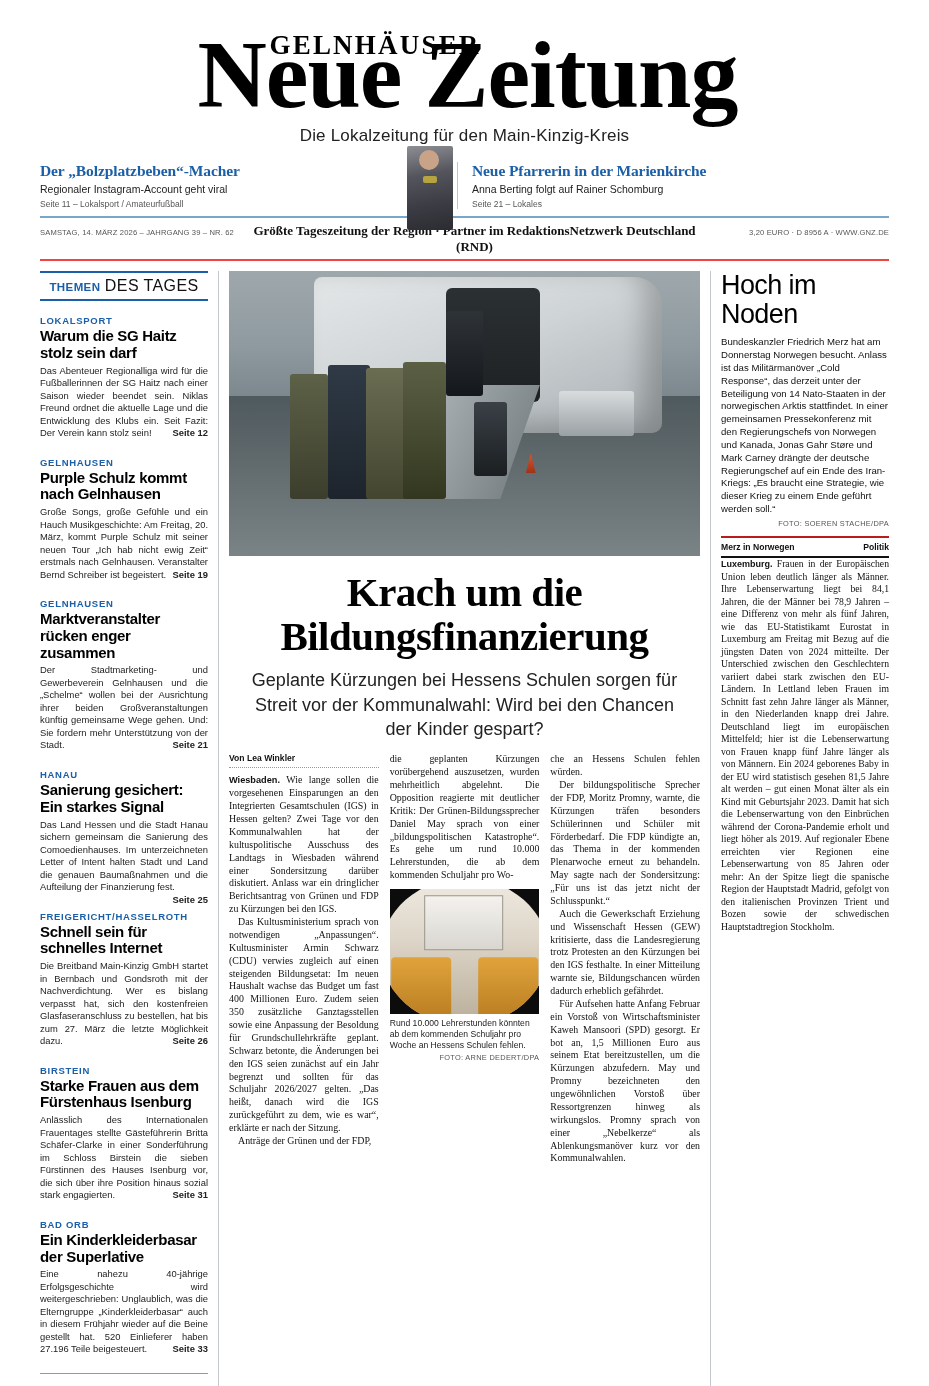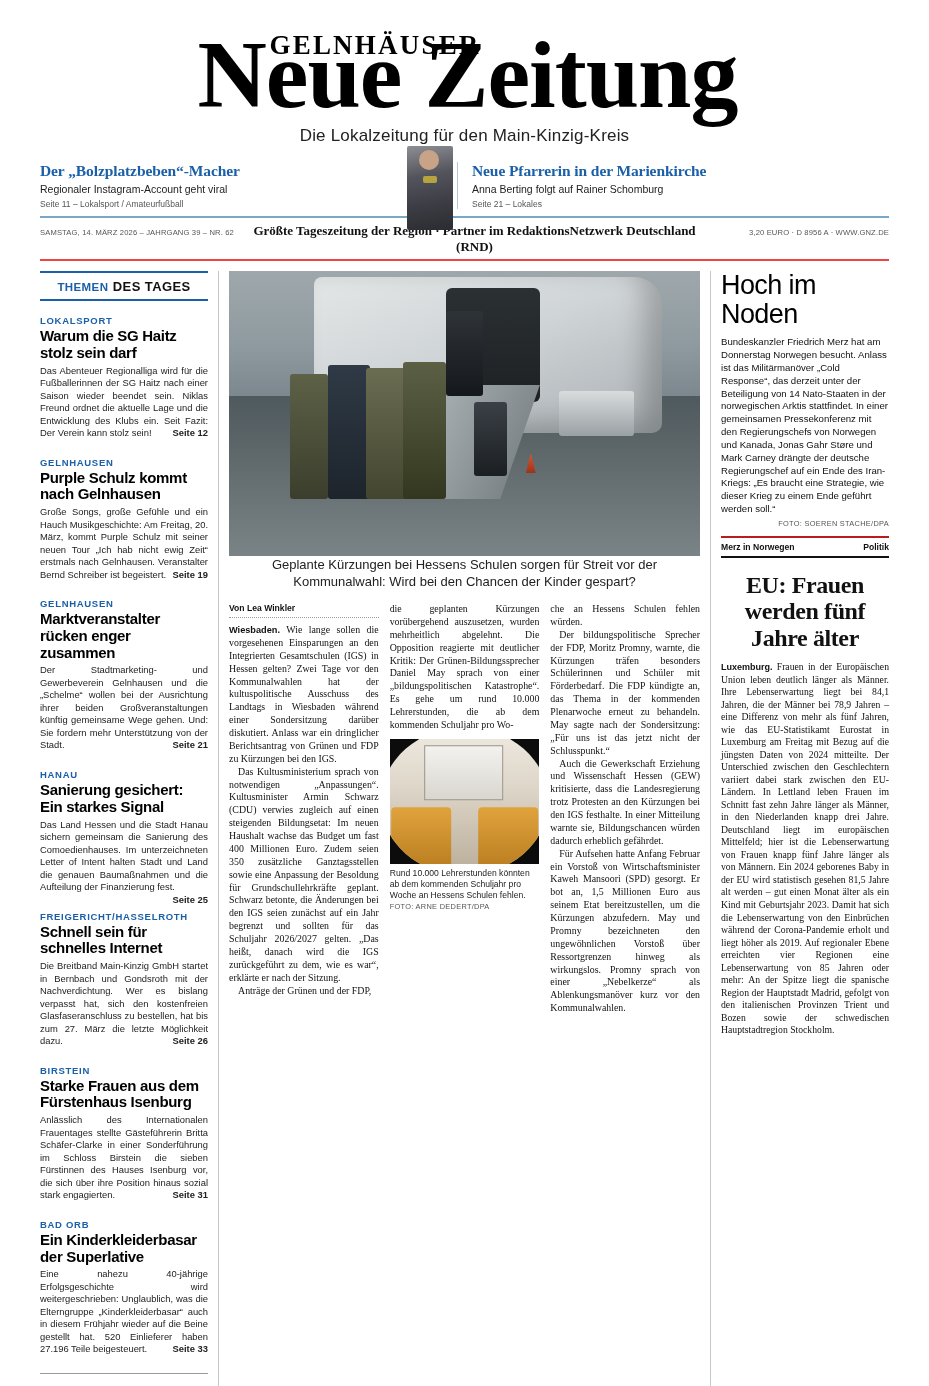--- a/index.html
+++ b/index.html
@@ -83,21 +83,21 @@
   .col-left{flex:0 0 168px;padding-right:10px;border-right:1px solid #c3c8cc;}
   .col-mid{flex:1;padding:0 10px;}
   .col-right{flex:0 0 168px;padding-left:10px;border-left:1px solid #c3c8cc;}
 
   
   .themen-head{
     border-top:2px solid #1a5fa8;border-bottom:2px solid #1a5fa8;
     padding:4px 0 4px 0;text-align:center;margin-bottom:14px;
   }
   .themen-head .b{color:#1a5fa8;font-weight:700;font-size:11.5px;letter-spacing:.4px;}
-  .themen-head .d{color:#111;font-weight:700;font-size:13px;letter-spacing:.4px;}
+  .themen-head .d{color:#111;font-weight:400;font-size:16px;letter-spacing:.4px;}
   .side-item{margin-bottom:17px;}
   .side-kicker{color:#1a5fa8;font-weight:700;font-size:9.5px;letter-spacing:.7px;margin-bottom:2px;}
   .side-title{font-weight:700;font-size:15px;line-height:1.12;color:#000;margin:0 0 3px 0;letter-spacing:-.3px;}
   .side-text{font-size:9.4px;line-height:1.33;color:#222;text-align:justify;margin:0;}
   .side-page{font-weight:700;float:right;}
 
   .barcode-wrap{border-top:1px solid #999;margin-top:14px;padding-top:12px;}
   .barcode-row{display:flex;align-items:flex-end;gap:10px;}
   .bars{height:36px;display:flex;align-items:flex-end;}
   .bars i{display:block;background:#000;height:100%;margin-right:1px;}
@@ -130,21 +130,21 @@
   .ph-cone{position:absolute;left:63%;top:64%;width:10px;height:20px;
     background:linear-gradient(180deg,#e2552c,#9c3418);clip-path:polygon(50% 0,100% 100%,0 100%);}
 
   
   .lead-head{
     font-family:"Liberation Serif", serif;font-weight:700;
     font-size:41px;line-height:1.08;text-align:center;color:#000;
     margin:14px 0 10px 0;letter-spacing:-.5px;
   }
   .lead-sub{
-    font-size:13px;line-height:1.35;text-align:center;color:#222;
+    font-size:18px;line-height:1.35;text-align:center;color:#222;
     margin:0 0 12px 0;padding:0 14px;
   }
   .byline{font-size:8.6px;font-weight:700;color:#111;border-bottom:1px dotted #999;
     padding-bottom:4px;margin-bottom:6px;}
   .cols3{display:flex;gap:11px;}
   .cols3 > div{flex:1;}
   .body{font-family:"Liberation Serif", serif;font-size:9.9px;line-height:1.3;
     text-align:justify;color:#111;hyphens:auto;}
   .body p{margin:0;text-indent:9px;}
   .body p.first{text-indent:0;}
@@ -155,21 +155,21 @@
   .ip-lens{position:absolute;left:50%;top:50%;transform:translate(-50%,-50%);
     width:112%;height:118%;border-radius:50%;overflow:hidden;
     background:linear-gradient(180deg,#efeae2 0%,#ded6c9 40%,#b9ad99 100%);}
   .ip-desk{position:absolute;left:6%;bottom:4%;width:36%;height:42%;
     background:linear-gradient(180deg,#e0a33c,#b97d21);border-radius:4px;}
   .ip-desk2{position:absolute;right:6%;bottom:4%;width:36%;height:42%;
     background:linear-gradient(180deg,#e0a33c,#b97d21);border-radius:4px;}
   .ip-board{position:absolute;left:26%;top:12%;width:46%;height:36%;
     background:linear-gradient(180deg,#f4f2ee,#d9d6d0);border:1px solid #9a968e;}
   .cap-small{font-size:8.6px;line-height:1.3;color:#222;}
-  .cap-credit{font-size:7.4px;color:#555;text-align:left;letter-spacing:.3px;margin-top:1px;}
+  .cap-credit{font-size:7.4px;color:#555;text-align:right;letter-spacing:.3px;margin-top:1px;}
   .hoch-head{font-size:27px;font-weight:400;line-height:1.06;margin:0 0 8px 0;color:#000;
     letter-spacing:-.6px;}
   .hoch-text{font-size:9.6px;line-height:1.34;text-align:left;color:#111;}
   .hoch-text b{font-weight:400;}
   .photo-credit{font-size:7.4px;color:#555;text-align:right;margin-top:3px;letter-spacing:.3px;}
   .ref-row{display:flex;justify-content:space-between;font-size:8.6px;font-weight:700;
     border-top:2px solid #b91c1c;border-bottom:2px solid #111;padding:4px 0;margin-top:8px;}
   .eu-head{font-family:"Liberation Serif", serif;font-weight:700;font-size:24px;
     line-height:1.1;text-align:center;margin:14px 0 10px 0;letter-spacing:-.4px;}
   .eu-body{font-family:"Liberation Serif", serif;font-size:9.7px;line-height:1.29;
@@ -310,20 +310,24 @@
         <div class="ph-person ph-p1"></div>
         <div class="ph-person ph-p2"></div>
         <div class="ph-person ph-mil1"></div>
         <div class="ph-person ph-mil2"></div>
         <div class="ph-person ph-mil3"></div>
         <div class="ph-person ph-mil4"></div>
         <div class="ph-truck"></div>
         <div class="ph-cone"></div>
       </div>
 
+      <h1 class="lead-head">
+        <span>Krach um die</span><br>
+        <span>Bildungsfinanzierung</span>
+      </h1>
       <p class="lead-sub">Geplante Kürzungen bei Hessens Schulen sorgen für Streit vor der Kommunalwahl: Wird bei den Chancen der Kinder gespart?</p>
 
       <div class="cols3">
         <div>
           <div class="byline">Von Lea Winkler</div>
           <div class="body">
             <p class="first"><b>Wiesbaden.</b><span> Wie lange sollen die vorgesehenen Einsparungen an den Integrierten Gesamtschulen (IGS) in Hessen gelten? Zwei Tage vor den Kommunalwahlen hat der kultuspolitische Ausschuss des Landtags in Wiesbaden während einer Sondersitzung darüber diskutiert. Anlass war ein dringlicher Berichtsantrag von Grünen und FDP zu Kürzungen bei den IGS.</span></p>
             <p>Das Kultusministerium sprach von notwendigen „Anpassungen“. Kultusminister Armin Schwarz (CDU) verwies zugleich auf einen steigenden Bildungsetat: Im neuen Haushalt wachse das Budget um fast 400 Millionen Euro. Zudem seien 350 zusätzliche Ganztagsstellen sowie eine Anpassung der Besoldung für Grundschullehrkräfte geplant. Schwarz betonte, die Änderungen bei den IGS seien zunächst auf ein Jahr begrenzt und sollten für das Schuljahr 2026/2027 gelten. „Das heißt, danach wird die IGS zurückgeführt zu dem, wie es war“, erklärte er nach der Sitzung.</p>
             <p>Anträge der Grünen und der FDP,</p>
           </div>
@@ -358,20 +362,19 @@
       <div class="hoch-text">
         <b>Bundeskanzler Friedrich Merz hat am Donnerstag</b>
         <span>Norwegen besucht. Anlass ist das Militärmanöver „Cold Response“, das derzeit unter der Beteiligung von 14 Nato-Staaten in der norwegischen Arktis stattfindet. In einer gemeinsamen Pressekonferenz mit den Regierungschefs von Norwegen und Kanada, Jonas Gahr Støre und Mark Carney drängte der deutsche Regierungschef auf ein Ende des Iran-Kriegs: „Es braucht eine Strategie, wie dieser Krieg zu einem Ende geführt werden soll.“</span>
       </div>
       <div class="photo-credit">FOTO: SOEREN STACHE/DPA</div>
       <div class="ref-row">
         <span>Merz in Norwegen</span>
         <span>Politik</span>
       </div>
 
-      <h2 class="eu-head">EU: Frauen werden fünf Jahre älter</h2>
       <div class="eu-body">
         <b>Luxemburg.</b><span> Frauen in der Europäischen Union leben deutlich länger als Männer. Ihre Lebenserwartung liegt bei 84,1 Jahren, die der Männer bei 78,9 Jahren – eine Differenz von mehr als fünf Jahren, wie das EU-Statistikamt Eurostat in Luxemburg am Freitag mit Bezug auf die jüngsten Daten von 2024 mitteilte. Der Unterschied zwischen den Geschlechtern variiert dabei stark zwischen den EU-Ländern. In Lettland leben Frauen im Schnitt fast zehn Jahre länger als Männer, in den Niederlanden knapp drei Jahre. Deutschland liegt im europäischen Mittelfeld; hier ist die Lebenserwartung von Frauen knapp fünf Jahre länger als von Männern. Ein 2024 geborenes Baby in der EU wird statistisch gesehen 81,5 Jahre alt werden – gut einen Monat älter als ein Kind mit Geburtsjahr 2023. Damit hat sich die Lebenserwartung von den Einbrüchen während der Corona-Pandemie erholt und liegt höher als 2019. Auf regionaler Ebene erreichten vier Regionen eine Lebenserwartung von 85 Jahren oder mehr: An der Spitze liegt die spanische Region der Hauptstadt Madrid, gefolgt von den italienischen Provinzen Trient und Bozen sowie der schwedischen Hauptstadtregion Stockholm.</span>
       </div>
     </div>
   </div>
 
 </div>
 
 </body></html>

